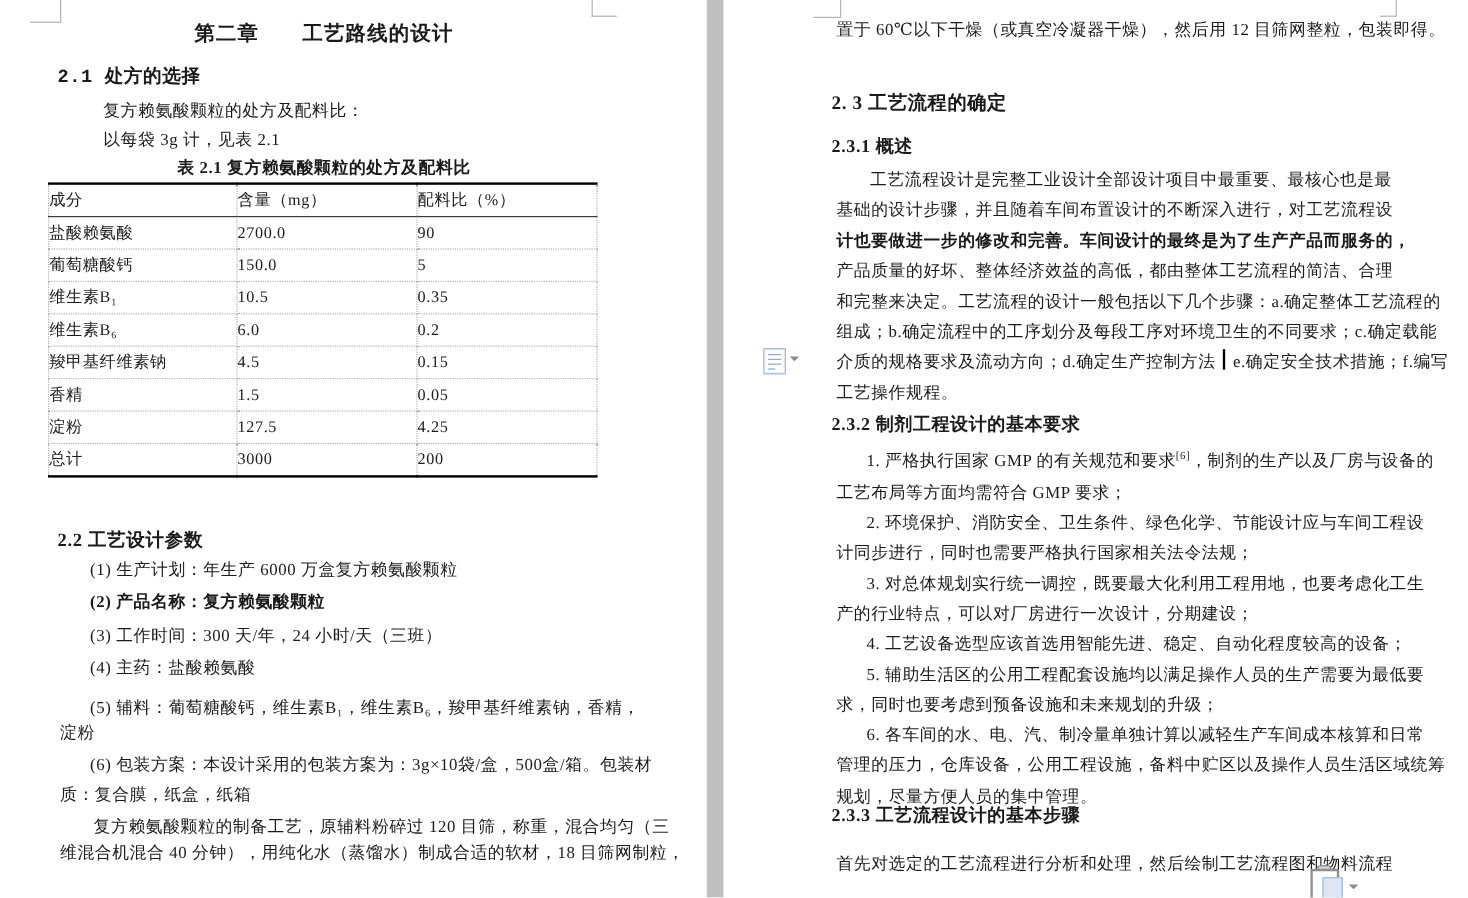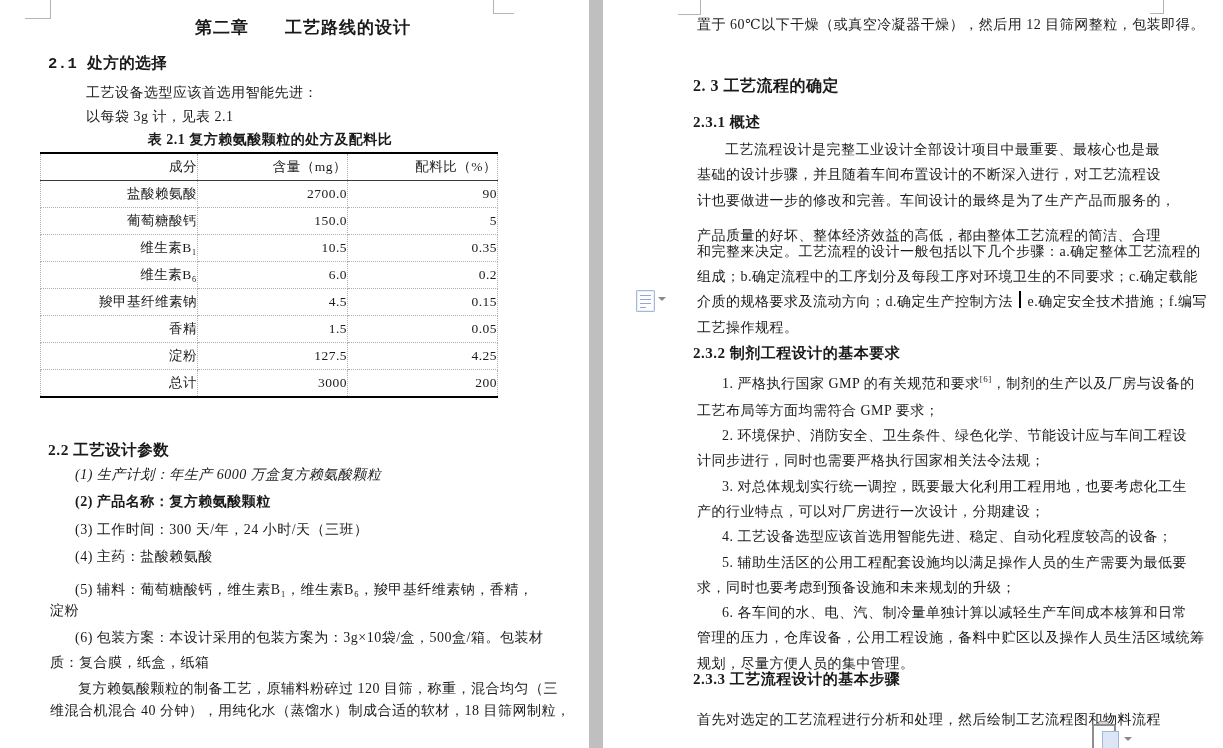--- a/index.html
+++ b/index.html
@@ -10,35 +10,35 @@
   }
   .abs{position:absolute;white-space:nowrap;}
   .page{position:absolute;top:0;height:748px;background:#fff;}
   #page-gap{position:absolute;top:0;left:589px;width:14px;height:748px;background:#bfbfbf;}
   
   .mark{position:absolute;top:0;}
   .mark.tl{border-right:1px solid #b4b4b4;border-bottom:1px solid #b4b4b4;}
   .mark.tr{border-left:1px solid #b4b4b4;border-bottom:1px solid #b4b4b4;}
   .mark.tr2{border-right:1px solid #b4b4b4;border-bottom:1px solid #b4b4b4;}
   
-  .chapter-title{font-size:17px;font-weight:bold;letter-spacing:1px;text-align:center;padding-left:33px;}
+  .chapter-title{font-size:17px;font-weight:bold;letter-spacing:1px;text-align:center;}
   .h1{font-size:15.5px;font-weight:bold;letter-spacing:0.5px;}
   .h2{font-size:15px;font-weight:bold;letter-spacing:0.5px;}
   .body-text{font-size:14px;letter-spacing:0.5px;}
   .caption{font-size:14px;font-weight:bold;letter-spacing:0.5px;text-align:center;}
   sup.ref{font-size:9px;vertical-align:super;line-height:0;}
   
   table.recipe{
     position:absolute;left:40px;top:152px;width:457px;
     border-collapse:collapse;table-layout:fixed;
     border-top:2px solid #000;border-bottom:2px solid #000;
     font-size:13.5px;letter-spacing:0.5px;
   }
   table.recipe th,table.recipe td{
-    height:26px;text-align:right;vertical-align:middle;
+    height:26px;text-align:left;vertical-align:middle;
     border:1px dotted #b0b0b0;font-weight:normal;padding:0;
   }
   table.recipe thead th{border-bottom:1px solid #3a3a3a;}
   
   #caret{position:absolute;left:1019px;top:291px;width:2px;height:17px;background:#000;}
   
   #ac-icon{position:absolute;left:636px;top:290px;width:30px;height:22px;cursor:pointer;}
   #ac-icon .pg{
     position:absolute;left:0;top:0;width:17px;height:20px;background:#fdfdfe;
     border:1px solid #a3b9d6;border-radius:1px;
@@ -80,21 +80,21 @@
 <div class="page" id="page-right" style="left:603px;width:620px;"></div>
 
 <div class="mark tl" style="left:25px;width:25px;height:18px;"></div>
 <div class="mark tr" style="left:493px;width:20px;height:13px;"></div>
 <div class="mark tl" style="left:678px;width:22px;height:14px;"></div>
 <div class="mark tr2" style="left:1150px;width:13px;height:13px;"></div>
 
 <div class="abs chapter-title" style="left:0;top:16px;width:540px;">第二章　　工艺路线的设计</div>
 
 <div class="abs h1" style="left:48px;top:53px;font-family:Liberation Mono, monospace;">2.1  处方的选择</div>
-<div class="abs body-text" style="left:86px;top:84px;">工艺设备选型应该首选用智能先进：</div>
+<div class="abs body-text" style="left:86px;top:84px;">复方赖氨酸颗粒的处方及配料比：</div>
 <div class="abs body-text" style="left:86px;top:108px;">以每袋 3g 计，见表 2.1</div>
 
 <div class="abs caption" style="left:0;top:131px;width:540px;">表 2.1  复方赖氨酸颗粒的处方及配料比</div>
 
 <table class="recipe">
   <colgroup>
       <col style="width:157px">
       <col style="width:150px">
       <col style="width:150px">
     </colgroup>
@@ -143,40 +143,40 @@
     </tr>
     <tr>
       <td>总计</td>
       <td>3000</td>
       <td>200</td>
     </tr>
   </tbody>
 </table>
 
 <div class="abs h1" style="left:48px;top:440px;">2.2  工艺设计参数</div>
-<div class="abs body-text" style="left:75px;top:466px;font-style:italic;">(1) 生产计划：年生产 6000 万盒复方赖氨酸颗粒</div>
+<div class="abs body-text" style="left:75px;top:466px;">(1) 生产计划：年生产 6000 万盒复方赖氨酸颗粒</div>
 <div class="abs body-text" style="left:75px;top:493px;font-weight:bold;">(2) 产品名称：复方赖氨酸颗粒</div>
 <div class="abs body-text" style="left:75px;top:521px;">(3) 工作时间：300 天/年，24 小时/天（三班）</div>
 <div class="abs body-text" style="left:75px;top:548px;">(4) 主药：盐酸赖氨酸</div>
 <div class="abs body-text" style="left:75px;top:581px;">(5) 辅料：葡萄糖酸钙，维生素B₁，维生素B₆，羧甲基纤维素钠，香精，</div>
 <div class="abs body-text" style="left:50px;top:602px;">淀粉</div>
 <div class="abs body-text" style="left:75px;top:629px;">(6) 包装方案：本设计采用的包装方案为：3g×10袋/盒，500盒/箱。包装材</div>
 <div class="abs body-text" style="left:50px;top:654px;">质：复合膜，纸盒，纸箱</div>
 <div class="abs body-text" style="left:78px;top:680px;">复方赖氨酸颗粒的制备工艺，原辅料粉碎过 120 目筛，称重，混合均匀（三</div>
 <div class="abs body-text" style="left:50px;top:702px;">维混合机混合 40 分钟），用纯化水（蒸馏水）制成合适的软材，18 目筛网制粒，</div>
 
 <div class="abs body-text" style="left:697px;top:16px;">置于 60℃以下干燥（或真空冷凝器干燥），然后用 12 目筛网整粒，包装即得。</div>
 
 <div class="abs h1" style="left:693px;top:76px;font-size:16px;">2. 3  工艺流程的确定</div>
 <div class="abs h2" style="left:693px;top:113px;">2.3.1  概述</div>
 
 <div class="abs body-text" style="left:725px;top:141px;text-align:center;">工艺流程设计是完整工业设计全部设计项目中最重要、最核心也是最</div>
 <div class="abs body-text" style="left:697px;top:166px;">基础的设计步骤，并且随着车间布置设计的不断深入进行，对工艺流程设</div>
-<div class="abs body-text" style="left:697px;top:192px;">计也要做进一步的修改和完善。车间设计的最终是为了生产产品而服务的，</div>
-<div class="abs body-text" style="left:697px;top:217px;margin-top:10px;">产品质量的好坏、整体经济效益的高低，都由整体工艺流程的简洁、合理</div>
+<div class="abs body-text" style="left:697px;top:192px;font-weight:bold;">计也要做进一步的修改和完善。车间设计的最终是为了生产产品而服务的，</div>
+<div class="abs body-text" style="left:697px;top:217px;">产品质量的好坏、整体经济效益的高低，都由整体工艺流程的简洁、合理</div>
 <div class="abs body-text" style="left:697px;top:243px;">和完整来决定。工艺流程的设计一般包括以下几个步骤：a.确定整体工艺流程的</div>
 <div class="abs body-text" style="left:697px;top:268px;">组成；b.确定流程中的工序划分及每段工序对环境卫生的不同要求；c.确定载能</div>
 <div class="abs body-text" style="left:697px;top:293px;">介质的规格要求及流动方向；d.确定生产控制方法；e.确定安全技术措施；f.编写</div>
 <div class="abs body-text" style="left:697px;top:319px;">工艺操作规程。</div>
 
 <div class="abs h2" style="left:693px;top:344px;">2.3.2  制剂工程设计的基本要求</div>
 
 <div class="abs body-text" style="left:722px;top:375px;">
   <span>1. 严格执行国家 GMP 的有关规范和要求</span><sup class="ref">[6]</sup><span>，制剂的生产以及厂房与设备的</span>
 </div>

